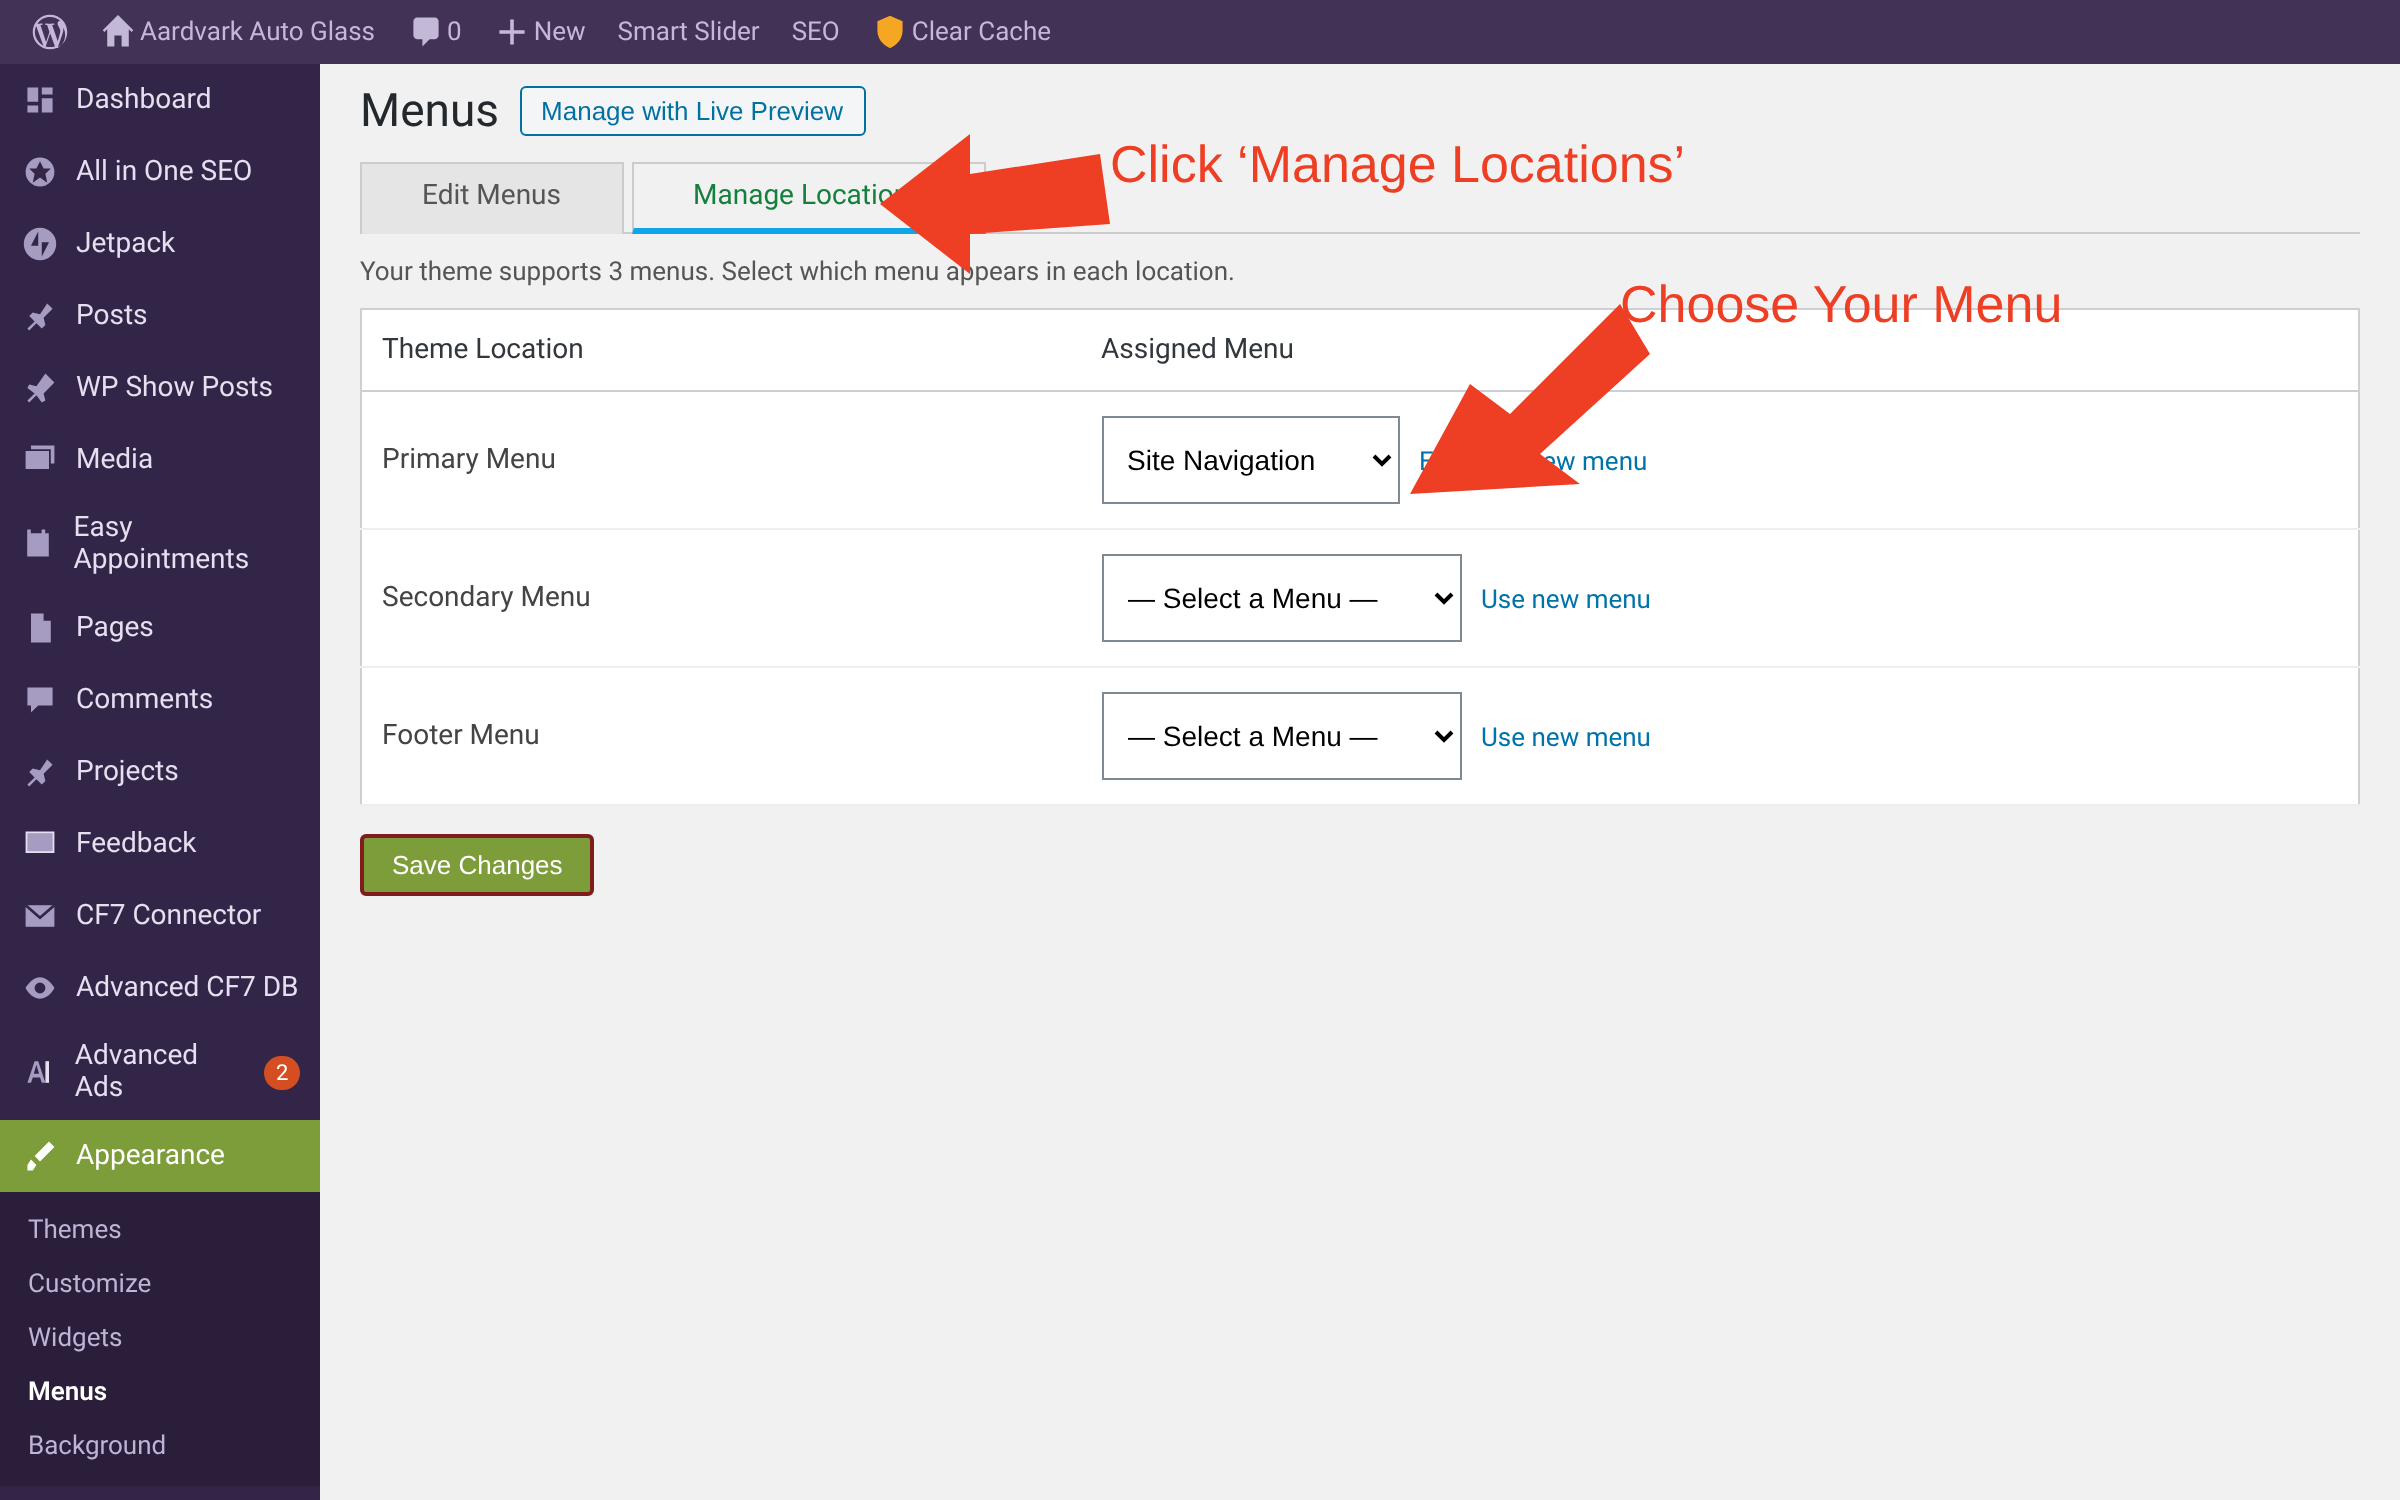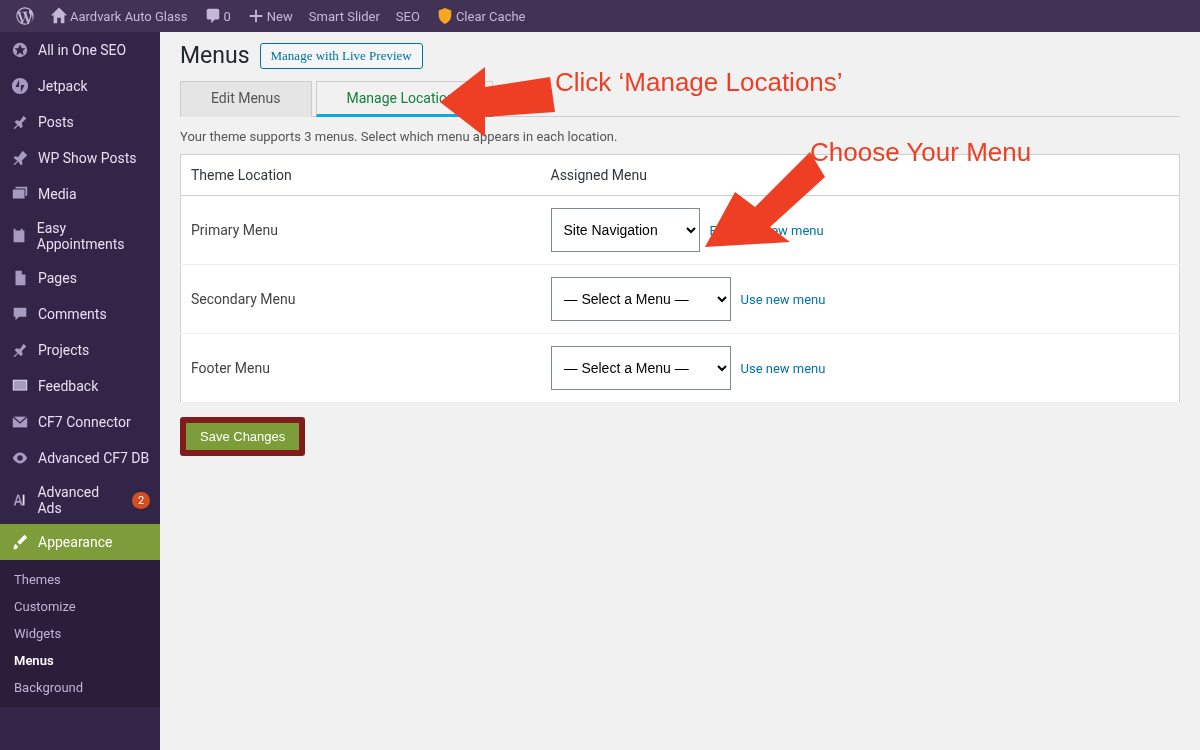--- a/index.html
+++ b/index.html
@@ -20,38 +20,38 @@
 .sidebar .menu-item.current .icon svg { fill: #fff; }
 .sidebar .badge { background: #d54e21; color: #fff; border-radius: 10px; padding: 0 6px; font-size: 11px; line-height: 17px; min-width: 17px; text-align: center; }
 .sidebar .submenu { background: #2a1e3a; padding: 6px 0; }
 .sidebar .submenu .sub-item { padding: 6px 12px 6px 14px; font-size: 13px; color: #bfb3d6; cursor: pointer; }
 .sidebar .submenu .sub-item.current { color: #fff; font-weight: 600; }
 
 
 .main { position: absolute; left: 160px; top: 32px; right: 0; bottom: 0; padding: 10px 20px 20px 20px; overflow: auto; }
 .heading-row { display: flex; align-items: center; gap: 10px; margin-bottom: 12px; }
 .heading-row h1 { font-size: 23px; font-weight: 400; color: #23282d; }
-.btn-outline { border: 1px solid #0071a1; color: #0071a1; background: #f3f5f6; padding: 4px 10px; font-size: 13px; border-radius: 3px; cursor: pointer; font-family: Liberation Serif, serif; }
+.btn-outline { border: 1px solid #0071a1; color: #0071a1; background: #f3f5f6; padding: 4px 10px; font-size: 13px; border-radius: 3px; cursor: pointer; }
 
 .tabs { border-bottom: 1px solid #ccc; display: flex; gap: 4px; margin-bottom: 12px; }
 .tab { background: #e5e5e5; border: 1px solid #ccc; border-bottom: none; padding: 8px 30px; color: #555; font-size: 14px; cursor: pointer; margin-bottom: -1px; }
 .tab.active { background: #f1f1f1; border-bottom: 3px solid #0ea5e9; color: #15803d; }
 
 .instructions { font-size: 13px; color: #555; margin-bottom: 10px; }
 
 .locations-table { width: 100%; border: 1px solid #ccd0d4; background: #fff; border-collapse: collapse; }
 .locations-table th, .locations-table td { text-align: left; padding: 12px 10px; font-size: 14px; border-bottom: 1px solid #eee; vertical-align: middle; }
 .locations-table th { font-weight: 400; color: #32373c; border-bottom: 1px solid #ccd0d4; }
 .locations-table th:first-child, .locations-table td:first-child { width: 360px; }
 .locations-table select { border: 1px solid #7e8993; padding: 3px 24px 3px 8px; font-size: 14px; background: #fff; height: 44px; min-width: 145px; }
 .locations-table .linkset { font-size: 13px; color: #0073aa; margin-left: 10px; }
 .locations-table .linkset a { color: #0073aa; text-decoration: none; cursor: pointer; }
 .locations-table .linkset .sep { color: #999; padding: 0 2px; }
 
-.save-btn { margin-top: 14px; background: #7d9c3a; border: 6px solid #7f1d1d; color: #fff; padding: 6px 14px; font-size: 13px; border-radius: 3px; cursor: pointer; }
+.save-btn { margin-top: 14px; background: #7d9c3a; border: 2px solid #7f1d1d; color: #fff; padding: 6px 14px; font-size: 13px; border-radius: 3px; cursor: pointer; }
 
 
 .annotation { position: absolute; pointer-events: none; z-index: 50; }
 .annotation .label { font-family: "Segoe UI", sans-serif; font-weight: 400; font-size: 26px; color: #ee3e23; white-space: nowrap; }
 .arrow-shape { fill: #ee3e23; }
 </style>
 </head>
 <body>
 
 <div class="adminbar">
@@ -87,20 +87,28 @@
   <div class="ab-item">
     <svg viewBox="0 0 20 20" style="fill:#f5a623">
         <path d="M10 1l7 3v5c0 5-3 8-7 10-4-2-7-5-7-10V4l7-3z"></path>
       </svg>
     <span>Clear Cache</span>
   </div>
 </div>
 
 <div class="sidebar">
   <div id="sidebar-items">
+      <div class="menu-item">
+        <span class="icon">
+          <svg viewBox="0 0 20 20">
+            <path d="M3 11h6V3H3v8zm0 6h6v-4H3v4zm8 0h6V9h-6v8zm0-14v4h6V3h-6z"></path>
+          </svg>
+        </span>
+        <span>Dashboard</span>
+      </div>
       <div class="menu-item">
         <span class="icon">
           <svg viewBox="0 0 20 20">
             <path d="M10 2a8 8 0 100 16 8 8 0 000-16zm0 2l2 4h4l-3 3 1 5-4-3-4 3 1-5-3-3h4z"></path>
           </svg>
         </span>
         <span>All in One SEO</span>
       </div>
       <div class="menu-item">
         <span class="icon">

